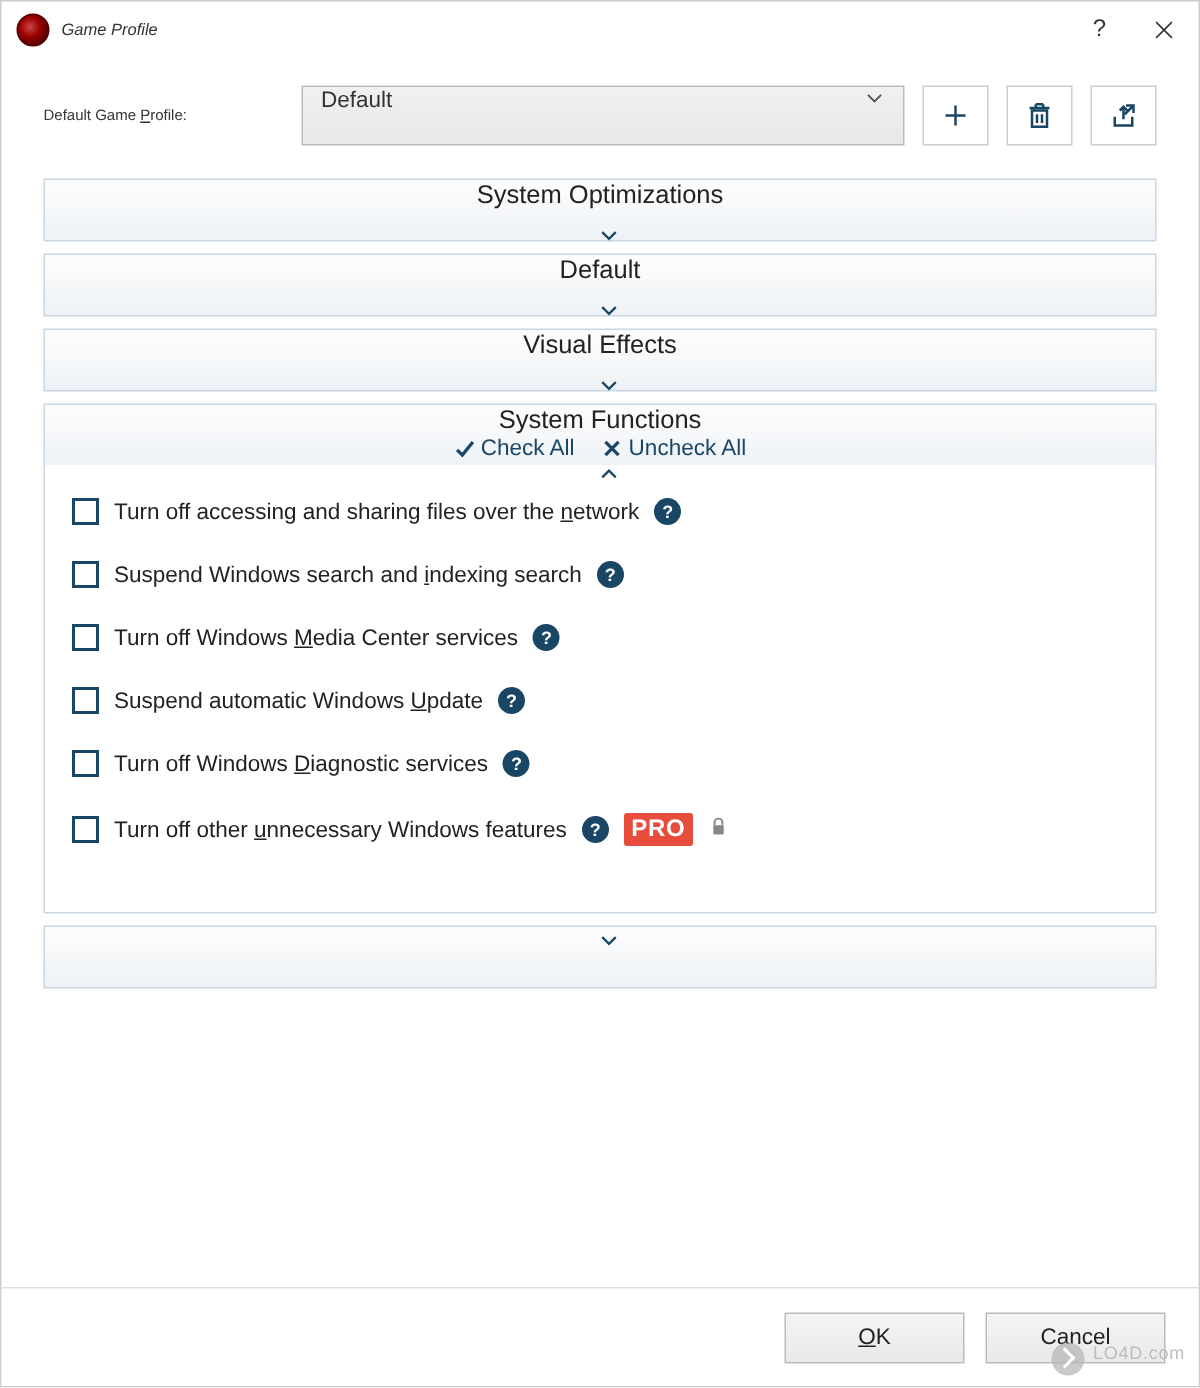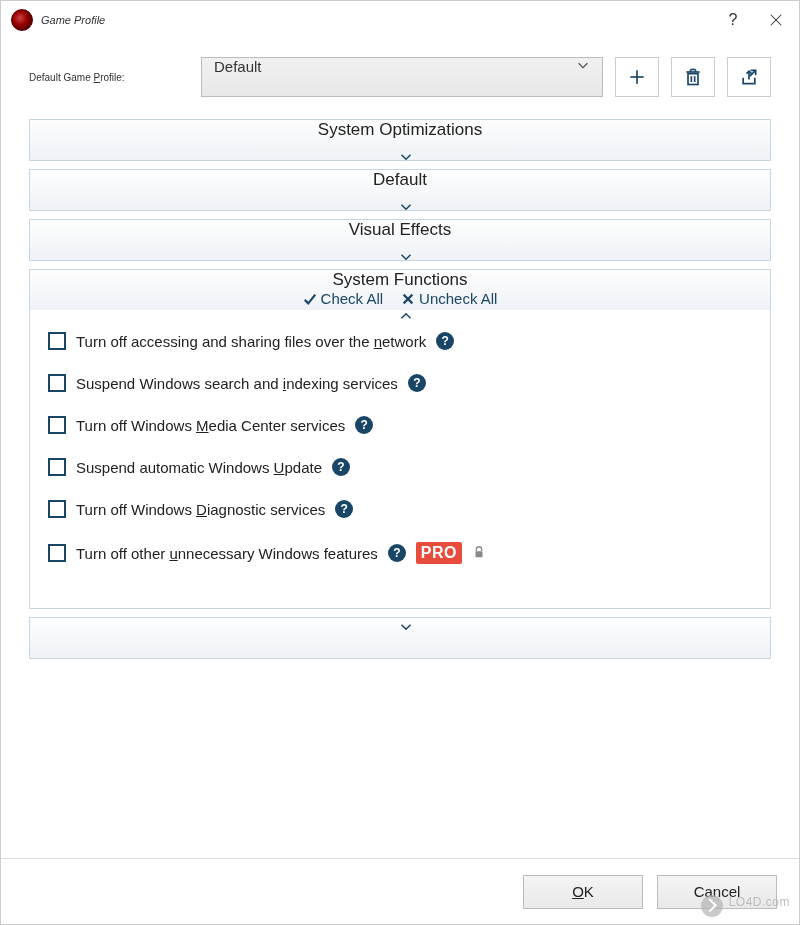--- a/index.html
+++ b/index.html
@@ -152,21 +152,21 @@
       <div class="section-body">
 
         <div class="opt-row">
           <div class="cb"></div>
           <span class="opt-label"><span>Turn off accessing and sharing files over the </span><span class="ul">n</span><span>etwork</span></span>
           <span class="help-badge">?</span>
         </div>
 
         <div class="opt-row">
           <div class="cb"></div>
-          <span class="opt-label"><span>Suspend Windows search and </span><span class="ul">i</span><span>ndexing services</span></span>
+          <span class="opt-label"><span>Suspend Windows search and </span><span class="ul">i</span><span>ndexing search</span></span>
           <span class="help-badge">?</span>
         </div>
 
         <div class="opt-row">
           <div class="cb"></div>
           <span class="opt-label"><span>Turn off Windows </span><span class="ul">M</span><span>edia Center services</span></span>
           <span class="help-badge">?</span>
         </div>
 
         <div class="opt-row">

